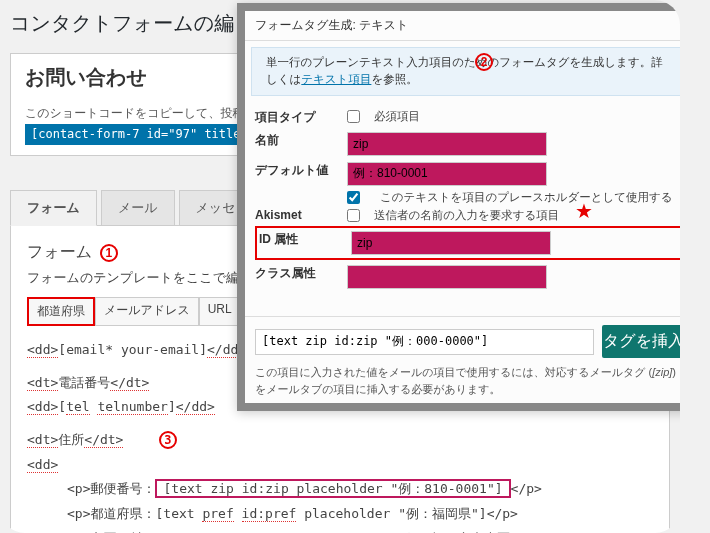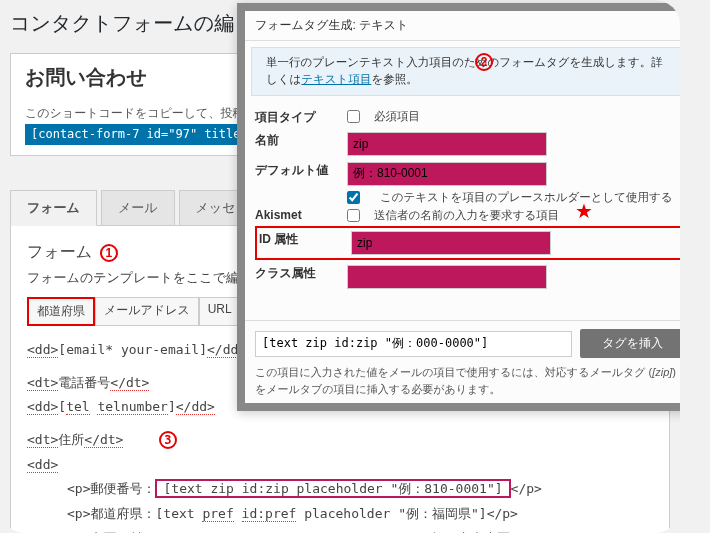--- a/index.html
+++ b/index.html
@@ -40,21 +40,21 @@
   .field-control { flex: 1; display: flex; align-items: center; gap: 14px; font-size: 11.5px; }
   .field-control input[type="text"] { width: 200px; border: 1px solid #ccc; padding: 3px 5px; font-size: 12px; height: 24px; background: #be185d; }
   .checkbox-line { display: flex; align-items: center; gap: 20px; font-size: 11.5px; margin-left: 92px; margin-top: 1px; }
   .checkbox-line input { accent-color: #0073aa; }
   .id-row-wrap { border: 2px solid #e60000; padding: 1px 2px; margin: 0 0 2px 0; }
   .id-row-wrap .field-row { padding: 2px 0; }
   .star { color: #e60000; font-size: 20px; line-height: 1; }
   .dialog-footer { border-top: 1px solid #ddd; padding: 8px 10px 6px 10px; }
   .dialog-code { display: flex; align-items: center; gap: 8px; }
   .dialog-code-input { flex: 1; border: 1px solid #ccc; padding: 4px 6px; font-family: monospace; font-size: 12px; height: 26px; }
-  .insert-btn { background: #737373; color: #fff; border: none; padding: 6px 22px; font-size: 12px; border-radius: 2px; }
+  .insert-btn { background: #0f766e; color: #fff; border: none; padding: 6px 1px; font-size: 16px; border-radius: 2px; }
   .dialog-note { font-size: 11px; color: #555; margin-top: 6px; line-height: 1.5; }
   .dialog-note i { font-style: italic; }
   .circ-abs { position: absolute; }
 
 </style>
 </head>
 <body>
 
 <div class="page">
   <div class="header-area">

